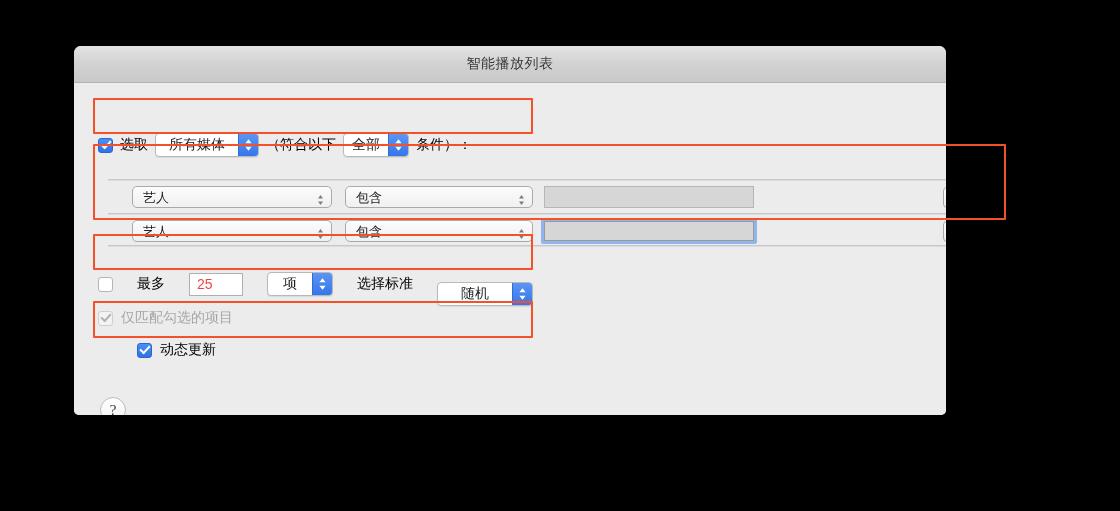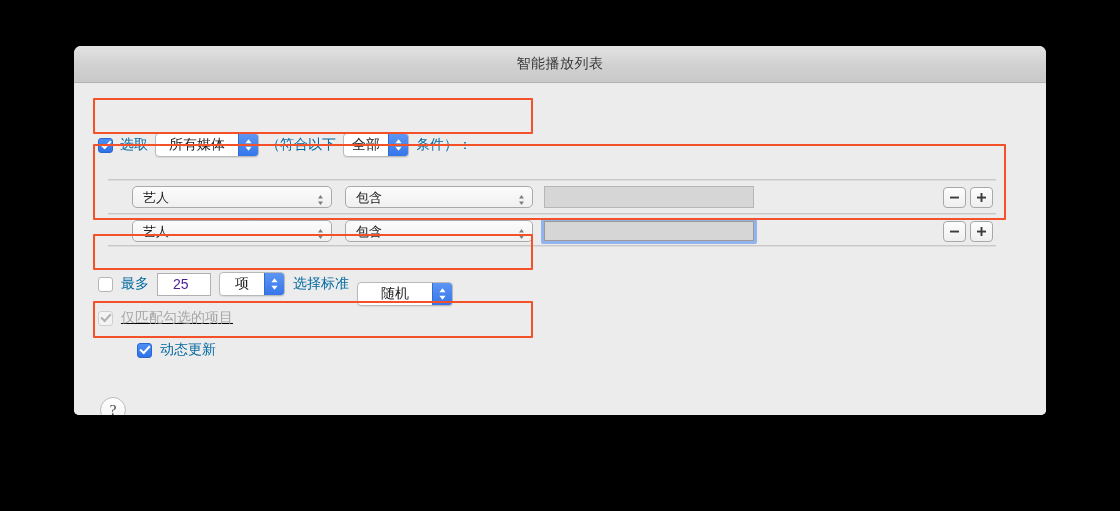--- a/index.html
+++ b/index.html
@@ -13,21 +13,21 @@
     position: relative;
     font-family: "Liberation Sans", "DejaVu Sans", sans-serif;
     overflow: hidden;
   }
 
   
   #window {
     position: absolute;
     left: 74px;
     top: 46px;
-    width: 972px;
+    width: 872px;
     height: 369px;
     background: #ececec;
     border-radius: 7px 7px 5px 5px;
     box-shadow: 0 2px 10px rgba(0,0,0,0.55);
     overflow: hidden;
   }
   #titlebar {
     height: 36px;
     background: linear-gradient(to bottom, #e3e3e3 0%, #d2d2d2 50%, #c9c9c9 100%);
     border-bottom: 1px solid #b2b2b2;
@@ -148,23 +148,23 @@
     box-shadow: inset 0 0 0 1px #9a9a9a;
   }
 
   .numfield {
     background: #ffffff;
     border: 1px solid #b0b0b0;
     box-sizing: border-box;
     height: 23px;
     display: flex;
     align-items: center;
-    padding-left: 15px;
+    padding-left: 7px;
     font-size: 14px;
-    color: #4c1d95;
+    color: #ef4444;
   }
 
   
   .pm {
     width: 23px;
     height: 21px;
     border: 1px solid #a8a8a8;
     border-radius: 4px;
     background: linear-gradient(to bottom,#fdfdfd,#efefef);
     display: inline-flex;
@@ -205,21 +205,21 @@
     background: linear-gradient(to bottom,#ffffff,#f2f2f2);
     border: 1px solid #bbbbbb;
     display: flex;
     align-items: center;
     justify-content: center;
     font-size: 15px;
     color: #3a3a3a;
     font-family: "Liberation Serif", serif;
   }
 
-  .label { font-size: 14px; color: #0369a1; white-space: nowrap; }
+  .label { font-size: 14px; color: #000000; white-space: nowrap; }
   .label.dim { color: #a6a6a6; }
 
   
   #row-match {
     position: absolute;
     left: 24px; top: 46px;
     width: 435px; height: 32px;
     display: flex;
     align-items: center;
     gap: 7px;
@@ -243,29 +243,28 @@
     background: #dcdcdc;
     border-top: 1px solid #c8c8c8;
   }
 
   #row-limit {
     position: absolute;
     left: 24px; top: 186px;
     width: 435px; height: 30px;
     display: flex;
     align-items: center;
+    gap: 24px;
+  }
+  #row-onlychecked {
+    position: absolute;
+    left: 24px; top: 226px;
+    display: flex;
+    align-items: center;
     gap: 8px;
-  }
-  #row-onlychecked {
-    position: absolute;
-    left: 24px; top: 226px;
-    display: flex;
-    align-items: center;
-    gap: 8px;
-    text-decoration: underline;
   }
   #row-live {
     position: absolute;
     left: 24px; top: 258px;
     display: flex;
     align-items: center;
     gap: 8px;
     padding-left: 39px;
   }
   #footer-buttons {

